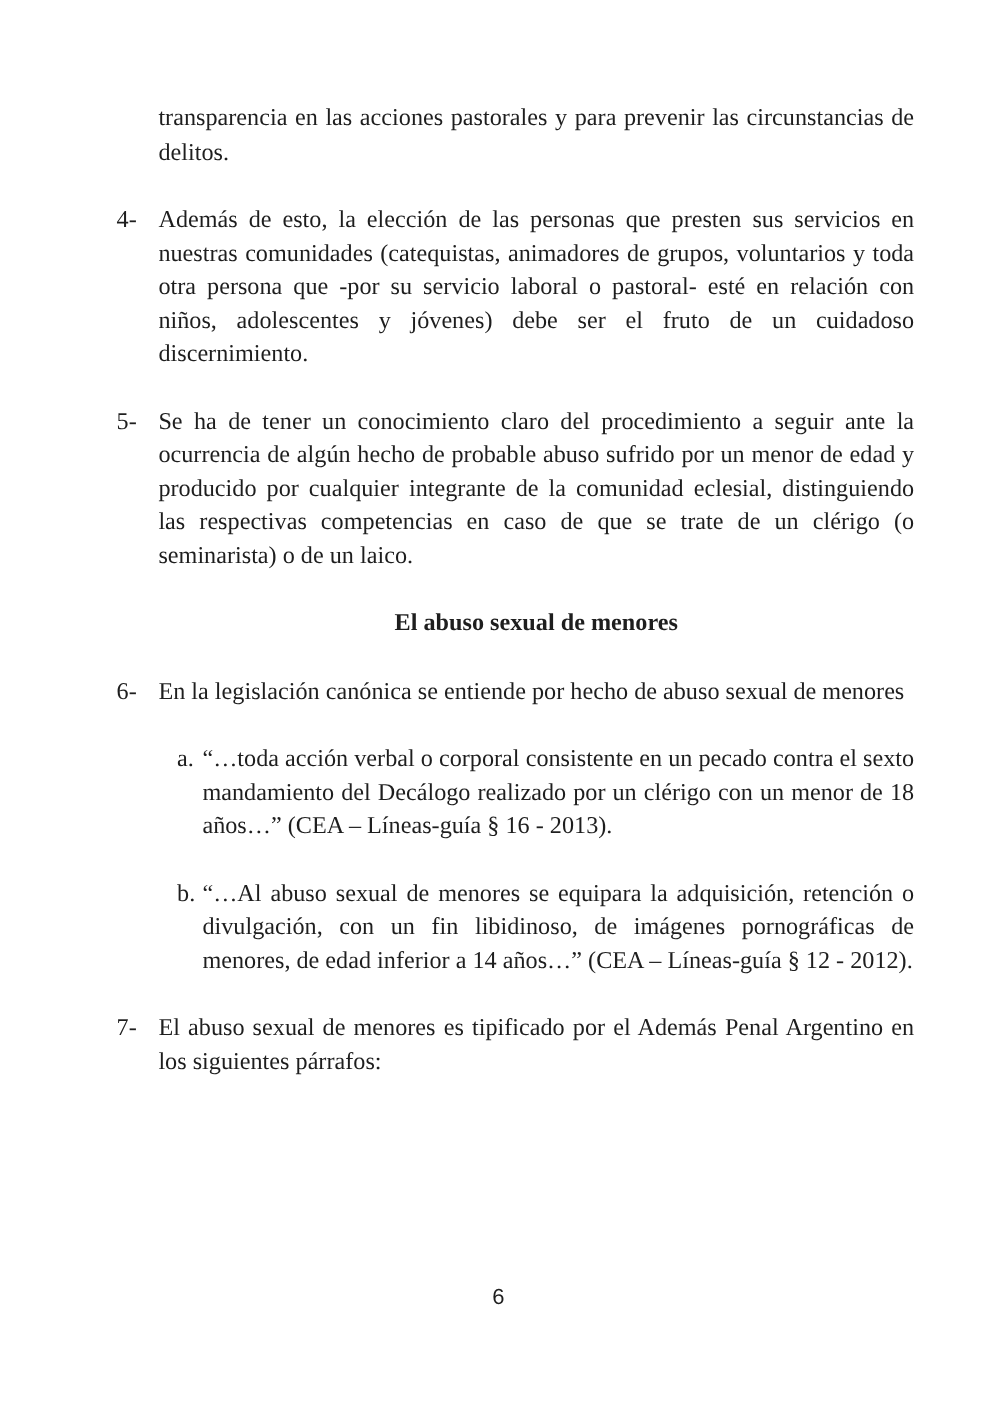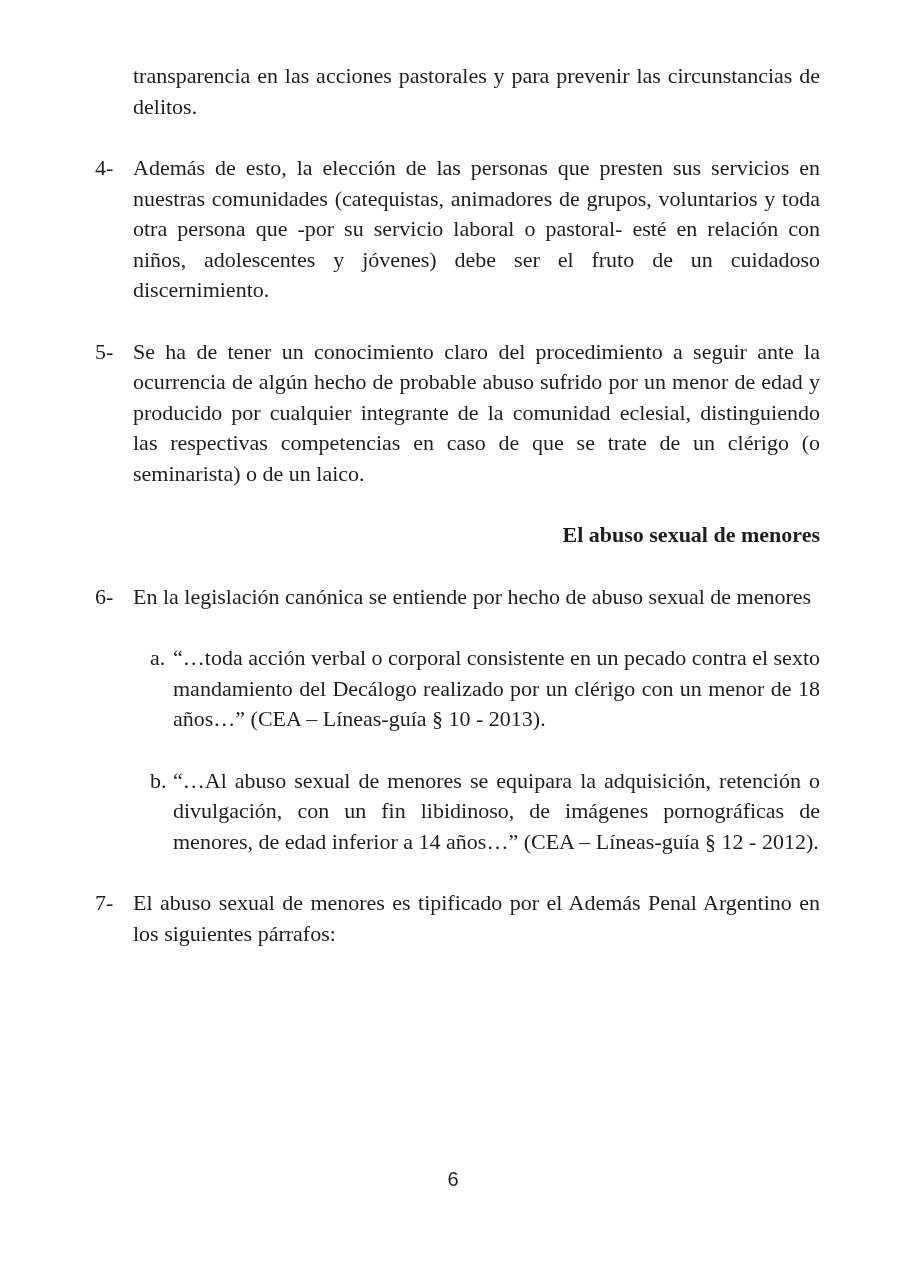--- a/index.html
+++ b/index.html
@@ -8,24 +8,24 @@
     position: relative;
     width: 906px;
     height: 1280px;
     background: #ffffff;
     font-family: "Liberation Serif", serif;
     color: #1e1e1e;
     overflow: hidden;
   }
   .content {
     position: absolute;
-    left: 95px;
+    left: 106px;
     top: 0;
     width: 725px;
-    padding-top: 61px;
+    padding-top: 92px;
   }
   .para {
     font-size: 22px;
     line-height: 30.5px;
     text-align: justify;
     margin-bottom: 31px;
   }
   .indented {
     padding-left: 38px;
   }
@@ -53,21 +53,21 @@
     font-size: 22px;
     line-height: 30.5px;
   }
   .heading {
     font-size: 22px;
     line-height: 30.5px;
     font-weight: bold;
     margin-top: 30px;
     margin-bottom: 31px;
     padding-left: 38px;
-    text-align: right;
+    text-align: center;
   }
   .page-footer {
     position: absolute;
     left: 0;
     top: 1168px;
     width: 100%;
     text-align: center;
     font-family: "Liberation Sans", sans-serif;
     font-size: 20px;
     color: #1e1e1e;
@@ -93,21 +93,21 @@
 
     <h2 class="heading">El abuso sexual de menores</h2>
 
     <div class="numbered">
       <span class="marker">6-</span>
       <p class="para">En la legislación canónica se entiende por hecho de abuso sexual de menores</p>
     </div>
 
     <div class="lettered">
       <span class="marker">a.</span>
-      <p class="para">“…toda acción verbal o corporal consistente en un pecado contra el sexto mandamiento del Decálogo realizado por un clérigo con un menor de 18 años…” (CEA – Líneas-guía § 10 - 2013).</p>
+      <p class="para">“…toda acción verbal o corporal consistente en un pecado contra el sexto mandamiento del Decálogo realizado por un clérigo con un menor de 18 años…” (CEA – Líneas-guía § 16 - 2013).</p>
     </div>
 
     <div class="lettered">
       <span class="marker">b.</span>
       <p class="para">“…Al abuso sexual de menores se equipara la adquisición, retención o divulgación, con un fin libidinoso, de imágenes pornográficas de menores, de edad inferior a 14 años…” (CEA – Líneas-guía § 12 - 2012).</p>
     </div>
 
     <div class="numbered">
       <span class="marker">7-</span>
       <p class="para">El abuso sexual de menores es tipificado por el Además Penal Argentino en los siguientes párrafos:</p>

